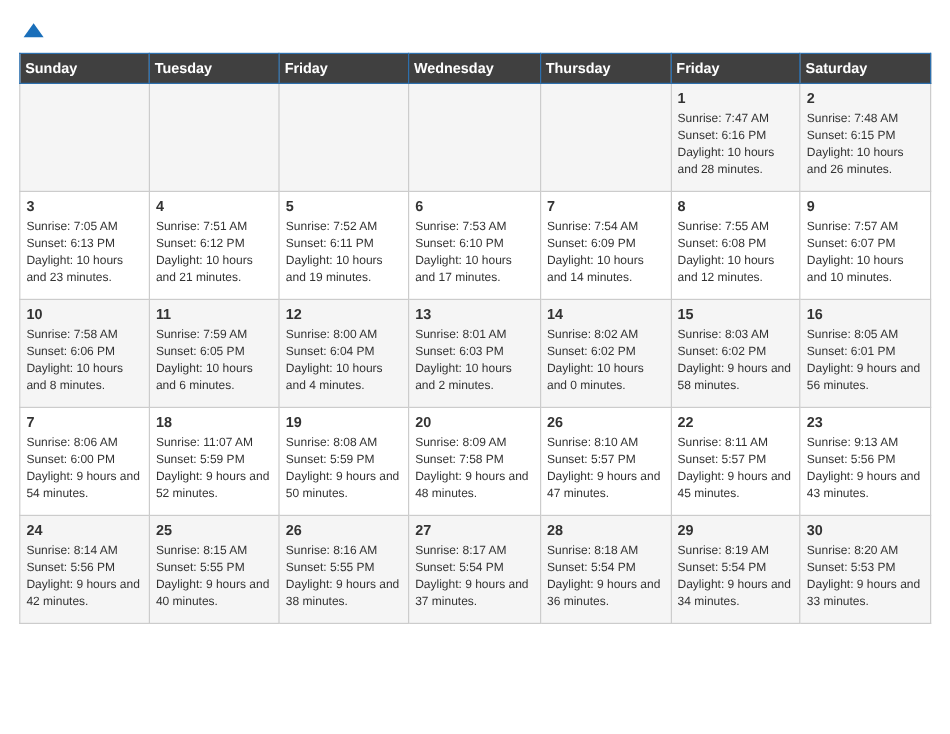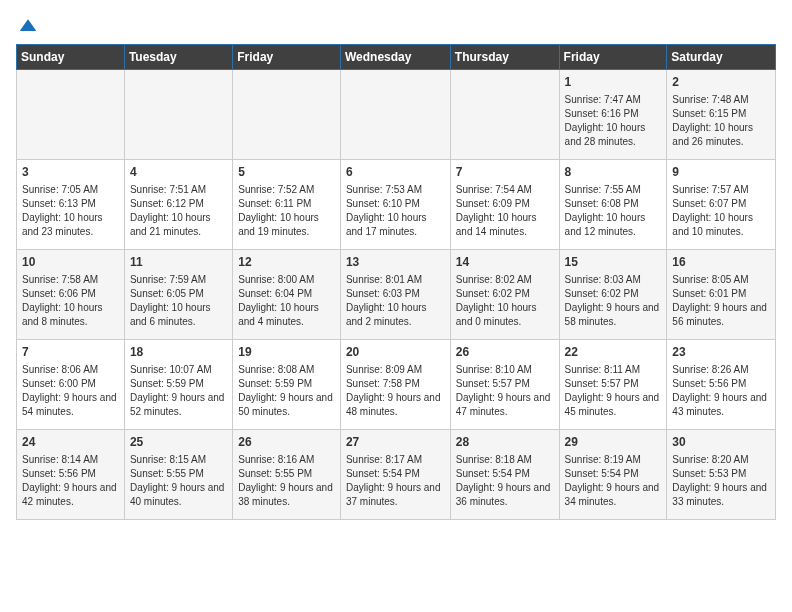--- a/index.html
+++ b/index.html
@@ -231,21 +231,21 @@
       </tr>
       <tr>
         <td>
           <span class="day-num">7</span>
           <div>Sunrise: 8:06 AM</div>
           <div>Sunset: 6:00 PM</div>
           <div>Daylight: 9 hours and 54 minutes.</div>
         </td>
         <td>
           <span class="day-num">18</span>
-          <div>Sunrise: 10:07 AM</div>
+          <div>Sunrise: 11:07 AM</div>
           <div>Sunset: 5:59 PM</div>
           <div>Daylight: 9 hours and 52 minutes.</div>
         </td>
         <td>
           <span class="day-num">19</span>
           <div>Sunrise: 8:08 AM</div>
           <div>Sunset: 5:59 PM</div>
           <div>Daylight: 9 hours and 50 minutes.</div>
         </td>
         <td>
@@ -261,21 +261,21 @@
           <div>Daylight: 9 hours and 47 minutes.</div>
         </td>
         <td>
           <span class="day-num">22</span>
           <div>Sunrise: 8:11 AM</div>
           <div>Sunset: 5:57 PM</div>
           <div>Daylight: 9 hours and 45 minutes.</div>
         </td>
         <td>
           <span class="day-num">23</span>
-          <div>Sunrise: 8:26 AM</div>
+          <div>Sunrise: 9:13 AM</div>
           <div>Sunset: 5:56 PM</div>
           <div>Daylight: 9 hours and 43 minutes.</div>
         </td>
       </tr>
       <tr>
         <td>
           <span class="day-num">24</span>
           <div>Sunrise: 8:14 AM</div>
           <div>Sunset: 5:56 PM</div>
           <div>Daylight: 9 hours and 42 minutes.</div>

